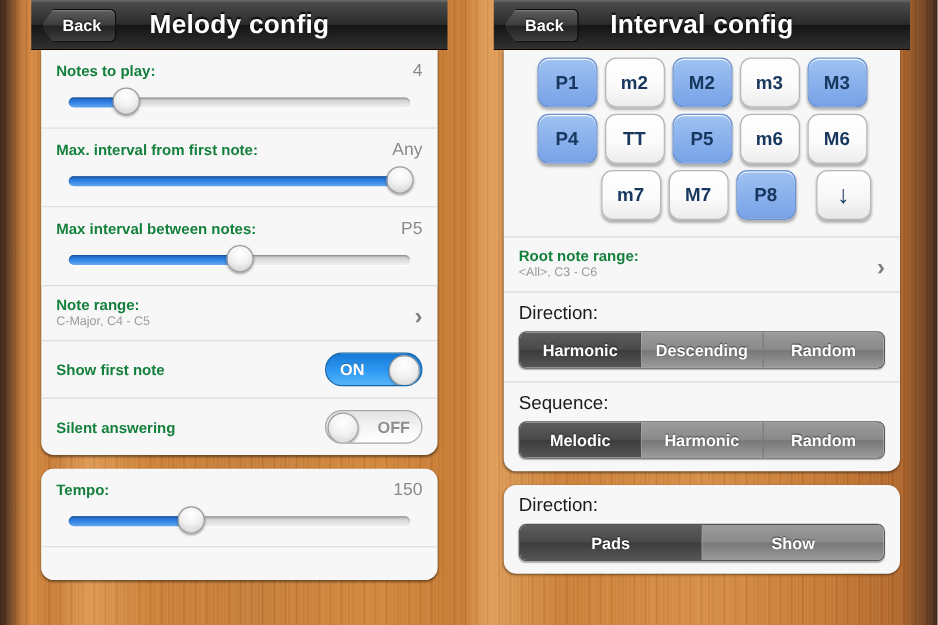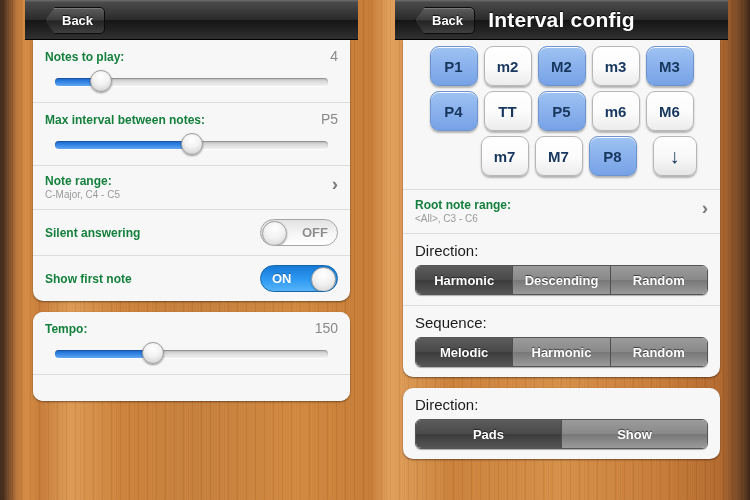--- a/index.html
+++ b/index.html
@@ -38,21 +38,21 @@
     background: linear-gradient(180deg,#6e6e6e 0%,#4a4a4a 6%,#2b2b2b 50%,#151515 52%,#303030 100%);
     border-bottom:1px solid #000;
     display:flex; align-items:center; justify-content:center;
   }
   .nav-title {
     color:#fff; font-size:21px; font-weight:bold;
     text-shadow: 0 -1px 1px rgba(0,0,0,0.85);
     letter-spacing:0.2px;
   }
   .back-btn {
-    position:absolute; left:20px; top:7px; height:27px;
+    position:absolute; left:8px; top:7px; height:27px;
     padding:0 11px 0 16px;
     display:flex; align-items:center;
     background: linear-gradient(180deg,#5d5d5d 0%,#3c3c3c 48%,#232323 52%,#3f3f3f 100%);
     border:1px solid #0c0c0c; border-radius:5px;
     color:#fff; font-size:13px; font-weight:bold;
     text-shadow:0 -1px 1px rgba(0,0,0,0.8);
     clip-path: polygon(10px 0, 100% 0, 100% 100%, 10px 100%, 0 50%);
     box-shadow: inset 0 1px 0 rgba(255,255,255,0.18);
   }
 
@@ -111,21 +111,21 @@
   .toggle .knob {
     position:absolute; top:1px; width:25px; height:25px; border-radius:50%;
     background: radial-gradient(circle at 50% 30%, #ffffff 0%,#f1f1f1 50%,#cfcfcf 100%);
     border:1px solid #9e9e9e; box-shadow:0 1px 2px rgba(0,0,0,0.35);
   }
   .toggle.off .knob { left:1px; }
   .toggle.on  .knob { right:1px; }
 
   
   .chev { color:#7d7d7d; font-size:19px; font-weight:bold; line-height:1; }
-  .disclosure-row { display:flex; align-items:flex-start; justify-content:space-between;
+  .disclosure-row { display:flex; align-items:flex-end; justify-content:space-between;
                     padding:8px 12px 9px 12px; border-bottom:1px solid #dcdcdc; }
 
   
   .pad-grid { padding:6px 4px 8px 4px; background:#f7f7f7; }
   .pad-line { display:flex; justify-content:center; gap:6px; margin-bottom:5px; }
   .pad {
     width:48px; height:40px; border-radius:9px;
     display:flex; align-items:center; justify-content:center;
     font-size:15px; font-weight:bold; color:#17375e;
     border:1px solid #b6b6b6;
@@ -168,72 +168,84 @@
 <body>
 
 <div class="grain"></div>
 
 <div class="panel left">
 
   <div class="navbar">
     <div class="back-btn">
       <span>Back</span>
     </div>
+    <div class="nav-title">Melody config</div>
   </div>
 
   <div class="content">
 
     <div class="card flush-top">
 
       <div class="row">
         <div class="row-head">
           <span class="row-label">Notes to play:</span>
           <span class="row-value">4</span>
         </div>
         <div class="slider">
           <div class="track"></div>
           <div class="fill" style="width:17%"></div>
           <div class="thumb" style="left:17%"></div>
         </div>
       </div>
 
+      <div class="row">
+        <div class="row-head">
+          <span class="row-label">Max. interval from first note:</span>
+          <span class="row-value">Any</span>
+        </div>
+        <div class="slider">
+          <div class="track"></div>
+          <div class="fill" style="width:97%"></div>
+          <div class="thumb" style="left:97%"></div>
+        </div>
+      </div>
 
       <div class="row">
         <div class="row-head">
           <span class="row-label">Max interval between notes:</span>
           <span class="row-value">P5</span>
         </div>
         <div class="slider">
           <div class="track"></div>
           <div class="fill" style="width:50%"></div>
           <div class="thumb" style="left:50%"></div>
         </div>
       </div>
 
       <div class="disclosure-row">
         <div>
           <div class="row-label">Note range:</div>
           <div class="row-sub">C-Major, C4 - C5</div>
         </div>
         <span class="chev">›</span>
+      </div>
+
+      <div class="tgl-row">
+        <span class="row-label">Show first note</span>
+        <div class="toggle on">
+          <span class="txt">ON</span>
+          <span class="knob"></span>
+        </div>
       </div>
 
       <div class="tgl-row">
         <span class="row-label">Silent answering</span>
         <div class="toggle off">
           <span class="knob"></span>
           <span class="txt">OFF</span>
-        </div>
-      </div>
-
-      <div class="tgl-row">
-        <span class="row-label">Show first note</span>
-        <div class="toggle on">
-          <span class="txt">ON</span>
-          <span class="knob"></span>
         </div>
       </div>
     </div>
 
     <div class="card">
       <div class="row">
         <div class="row-head">
           <span class="row-label">Tempo:</span>
           <span class="row-value">150</span>
         </div>

